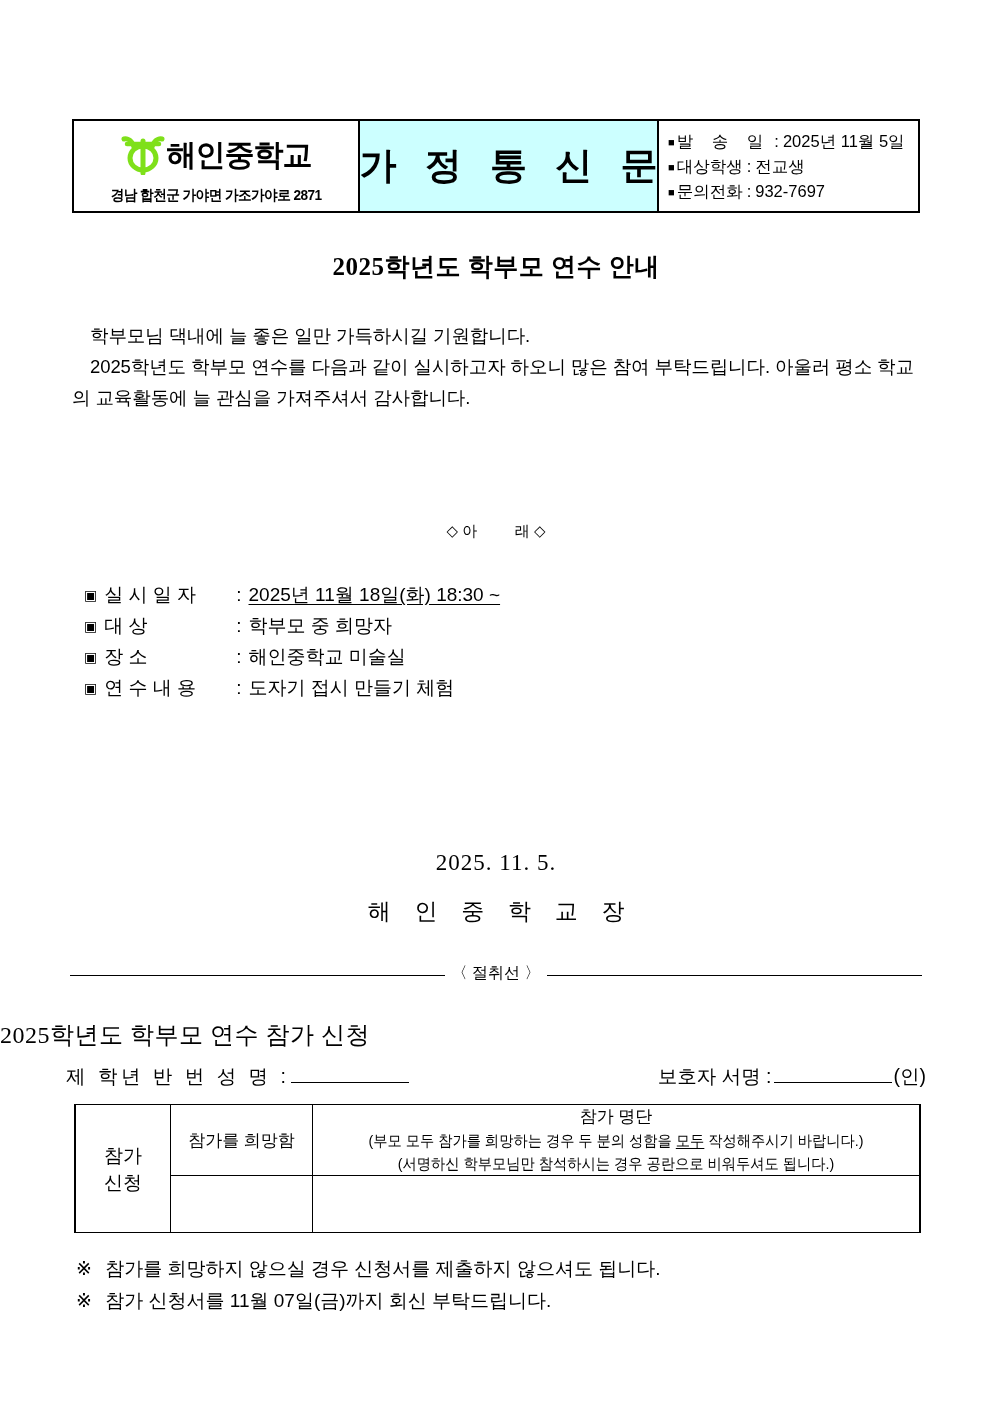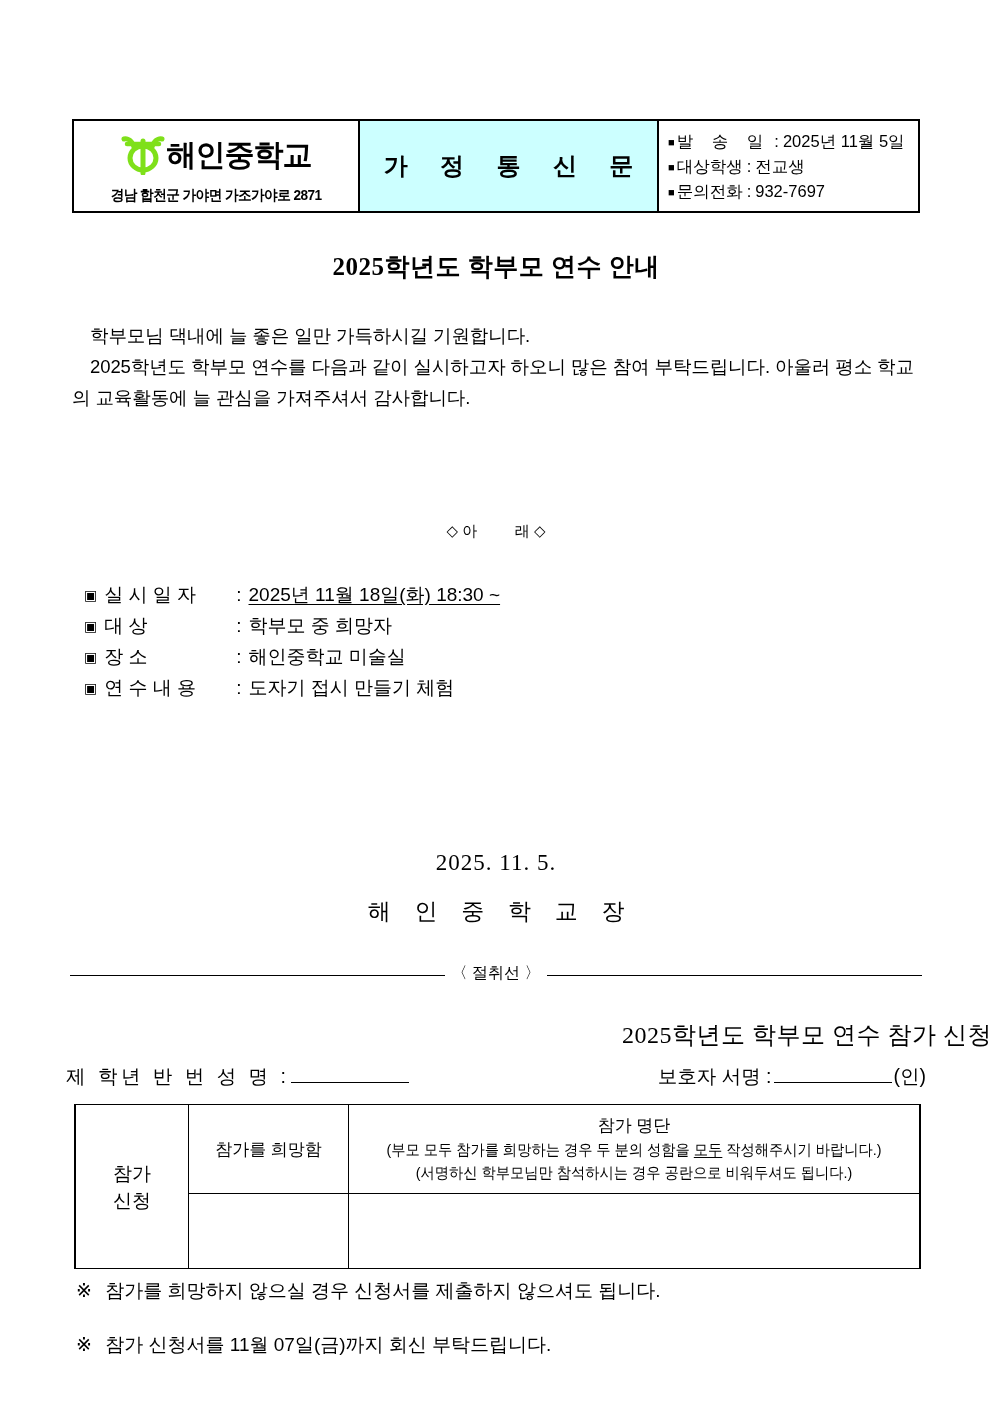--- a/index.html
+++ b/index.html
@@ -71,23 +71,23 @@
   .hdr-title-cell {
     width: 299px;
     box-sizing: border-box;
     border-right: 2px solid #000;
     background: #ccffff;
     display: flex;
     align-items: center;
     justify-content: center;
   }
   .hdr-title-cell .t {
-    font-family: Liberation Mono, monospace;
+    font-family: Liberation Sans, sans-serif;
     font-weight: bold;
-    font-size: 24px;
+    font-size: 37px;
     letter-spacing: 9px;
     padding-left: 9px;
     white-space: nowrap;
   }
 
   .hdr-info-cell {
     flex: 1;
     box-sizing: border-box;
     display: flex;
     flex-direction: column;
@@ -206,21 +206,21 @@
     padding: 0 4px;
     white-space: nowrap;
     position: relative;
     top: -2px;
   }
 
   .form-title {
     position: absolute;
     left: 0; right: 0;
     top: 1019px;
-    text-align: right;
+    text-align: left;
     font-size: 24px;
     letter-spacing: 0.5px;
     font-family: "Liberation Serif", "DejaVu Serif", serif;
   }
 
   .form-line {
     position: absolute;
     left: 66px;
     top: 1063px;
     width: 860px;
@@ -244,21 +244,21 @@
   .apply-table {
     position: absolute;
     left: 74px;
     top: 1104px;
     width: 847px;
     border-collapse: collapse;
     table-layout: fixed;
   }
   .apply-table td {
     border: 1.6px solid #000;
-    padding: 9px;
+    padding: 0;
     text-align: center;
     vertical-align: middle;
     margin-left: 10px;
   }
   .apply-table td.outer-l { border-left-width: 2.4px; }
   .apply-table td.outer-r { border-right-width: 2.4px; }
   .cell-apply {
     width: 94px;
     font-size: 19px;
     line-height: 27px;
@@ -288,21 +288,21 @@
   .row-blank td { height: 56px; }
 
   
   .footnotes {
     position: absolute;
     left: 76px;
     top: 1253px;
     font-size: 19px;
     line-height: 32px;
   }
-  .fn-row { white-space: nowrap; margin-top: 22px; }
+  .fn-row { white-space: nowrap; }
   .fn-mark { margin-right: 8px; }
 </style>
 </head>
 <body>
 
 <div class="header-box">
 
   <div class="hdr-logo-cell">
     <div class="logo-row">
       <svg class="logo-mark" viewBox="0 0 44 40">

